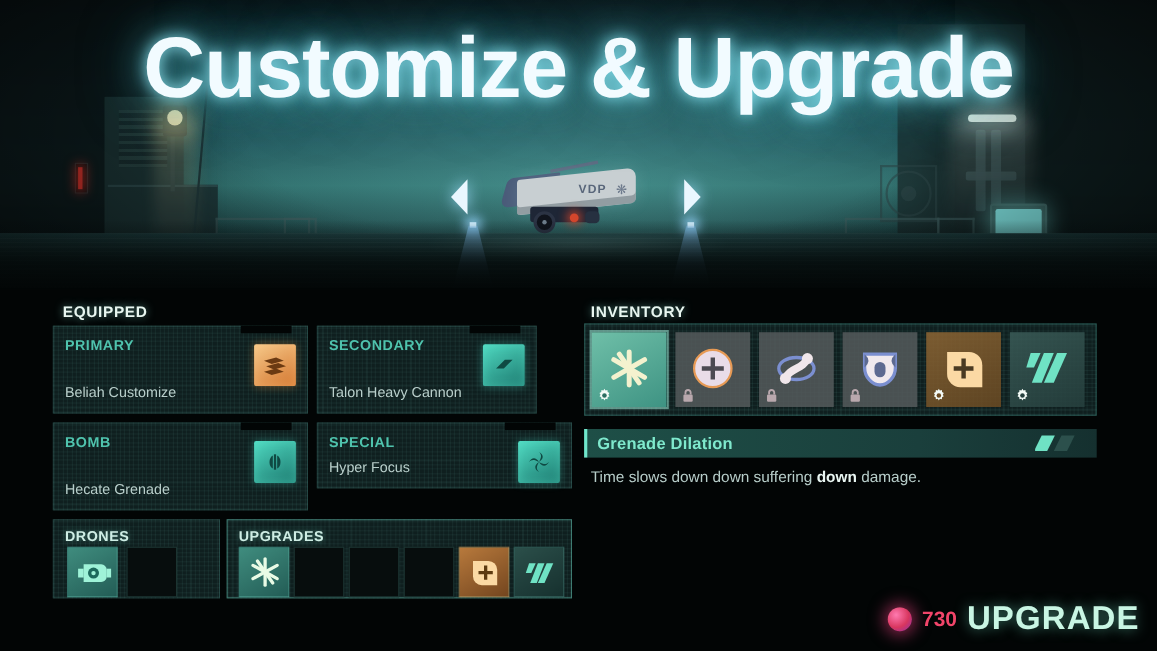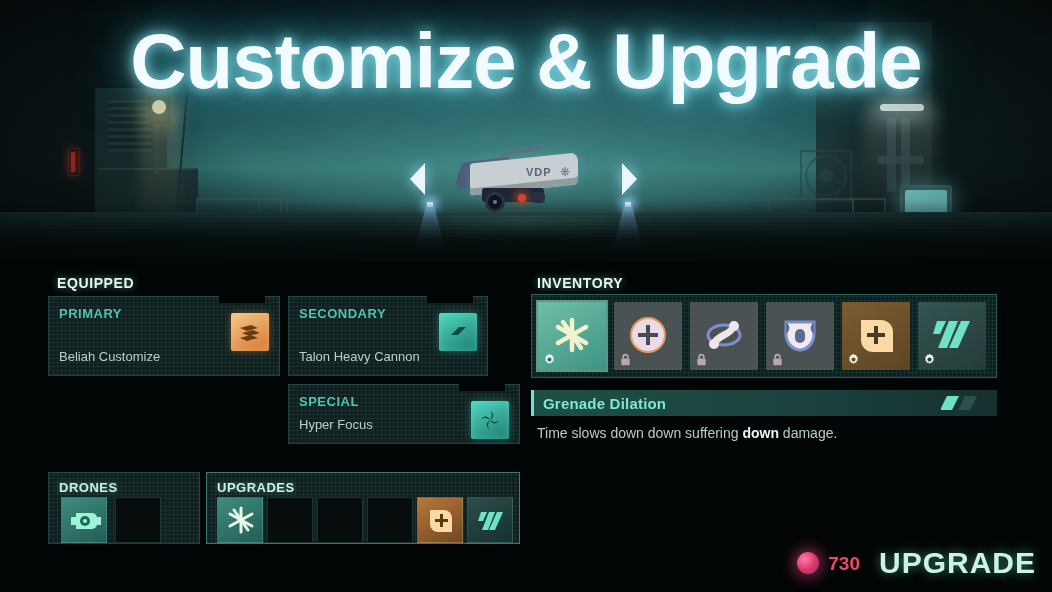--- a/index.html
+++ b/index.html
@@ -159,21 +159,21 @@
   .desc-text { position:absolute; left:537px; top:164px; font:400 14px/1 "Liberation Sans",sans-serif; color:#b7cdc9; }
   .desc-text b { color:#e9f6f2; font-weight:700; }
 
   
   .upgrade-btn { position:absolute; right:16px; bottom:14px; display:flex; align-items:center; gap:9px; }
   .orb { width:22px; height:22px; border-radius:50%;
      background:radial-gradient(circle at 35% 32%, #ff7ab0, #d8365f 55%, #8b2fa8 100%);
      box-shadow:0 0 14px 4px rgba(220,60,120,.55); }
   .coin-num { font:700 19px/1 "Liberation Sans",sans-serif; color:#f2456a; }
   .up-text { font:700 30px/1 "Liberation Sans",sans-serif; color:#c9f6e4; letter-spacing:1px;
-     text-shadow:0 0 12px rgba(120,235,205,.55);margin-left:10px; }
+     text-shadow:0 0 12px rgba(120,235,205,.55); }
 
   svg { display:block; }
 </style>
 </head>
 <body>
 
 <div id="screen">
 
   <div class="scene">
     <div class="scene-fog"></div>
@@ -268,20 +268,34 @@
       <div class="notch"></div>
       <div class="sc-title">SECONDARY</div>
       <div class="sc-name">Talon Heavy Cannon</div>
       <div class="icon-box ib-teal">
         <svg width="26" height="26" viewBox="0 0 26 26">
           <path d="M6 16 L14 8 L21 8 L13 16 Z" fill="#0f4a43"></path>
         </svg>
       </div>
     </div>
 
+    <div class="slot-card grid-tex" style="left:48px; top:122px; width:232px; height:80px;">
+      <div class="notch"></div>
+      <div class="sc-title">BOMB</div>
+      <div class="sc-name">Hecate Grenade</div>
+      <div class="icon-box ib-teal">
+        <svg width="26" height="26" viewBox="0 0 26 26">
+          <g fill="#0f4a43">
+            <path d="M11 7 C7 9 7 17 11 19 L11 7 Z"></path>
+            <path d="M15 7 C19 9 19 17 15 19 L15 7 Z"></path>
+            <rect x="12" y="6" width="2" height="14"></rect>
+          </g>
+        </svg>
+      </div>
+    </div>
 
     <div class="slot-card grid-tex" style="left:288px; top:122px; width:232px; height:60px;">
       <div class="notch"></div>
       <div class="sc-title">SPECIAL</div>
       <div class="sc-name">Hyper Focus</div>
       <div class="icon-box ib-teal">
         <svg width="26" height="26" viewBox="0 0 26 26">
           <g fill="#0f4a43">
             <path d="M13 4 C17 6 18 10 13 13 C16 8 15 6 13 4 Z"></path>
             <path d="M22 13 C20 17 16 18 13 13 C18 16 20 15 22 13 Z"></path>

